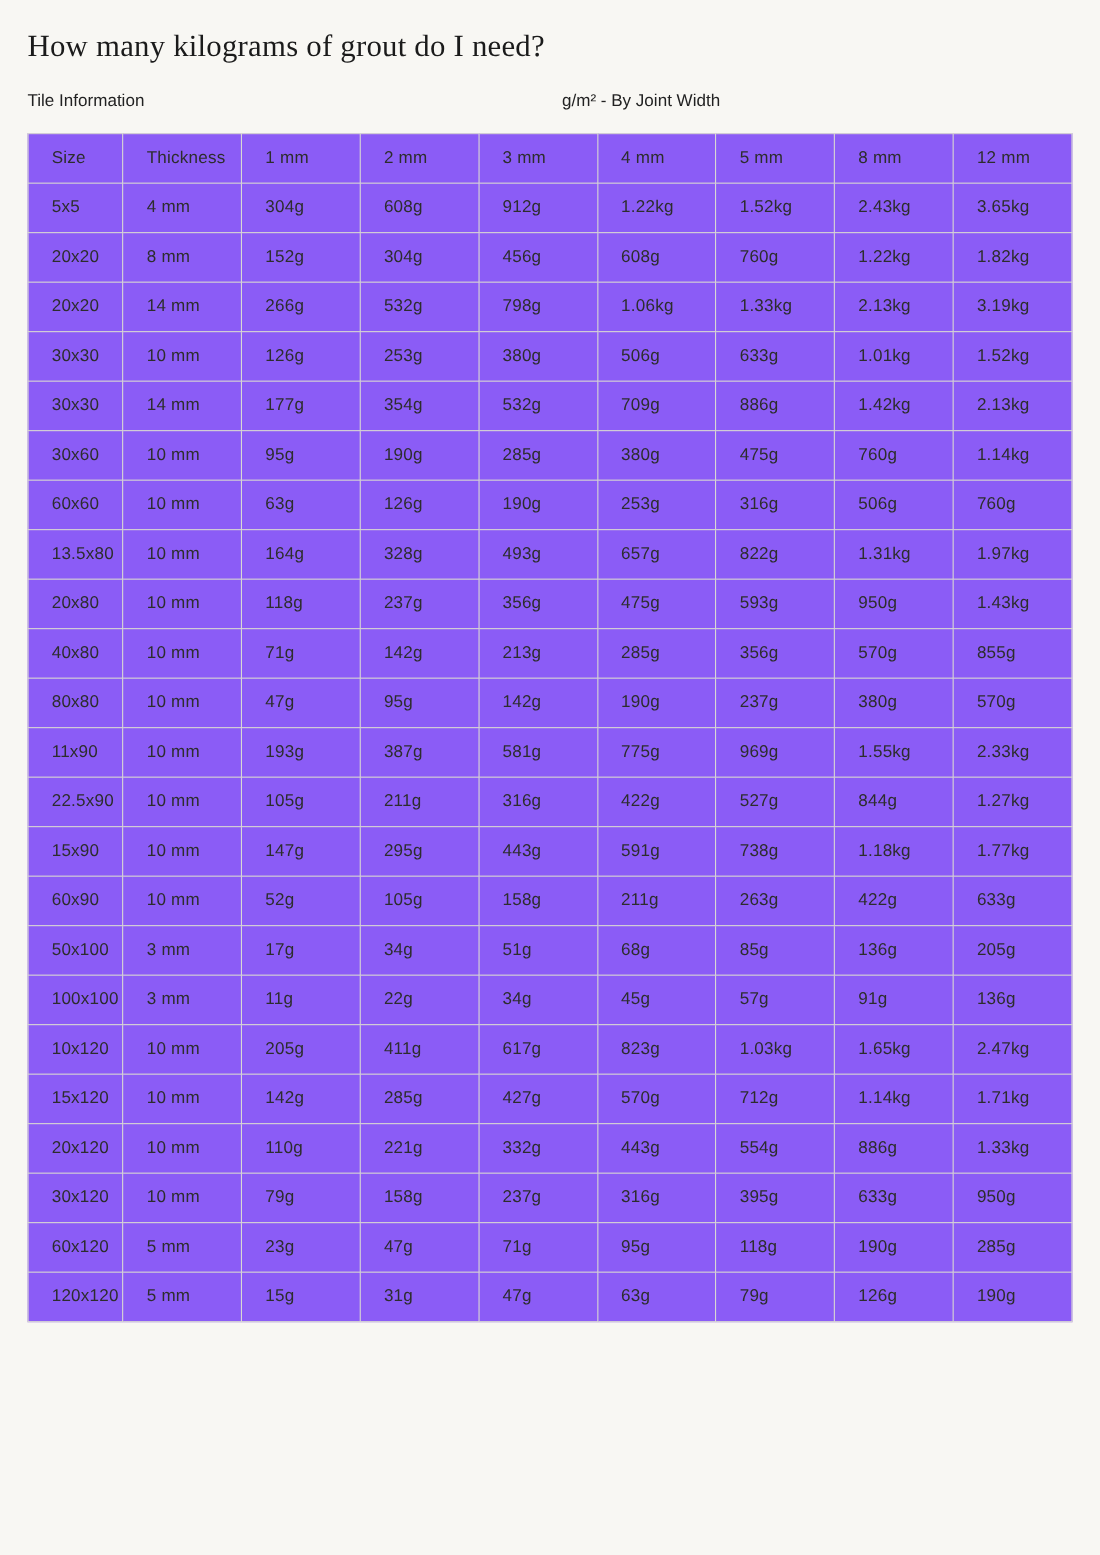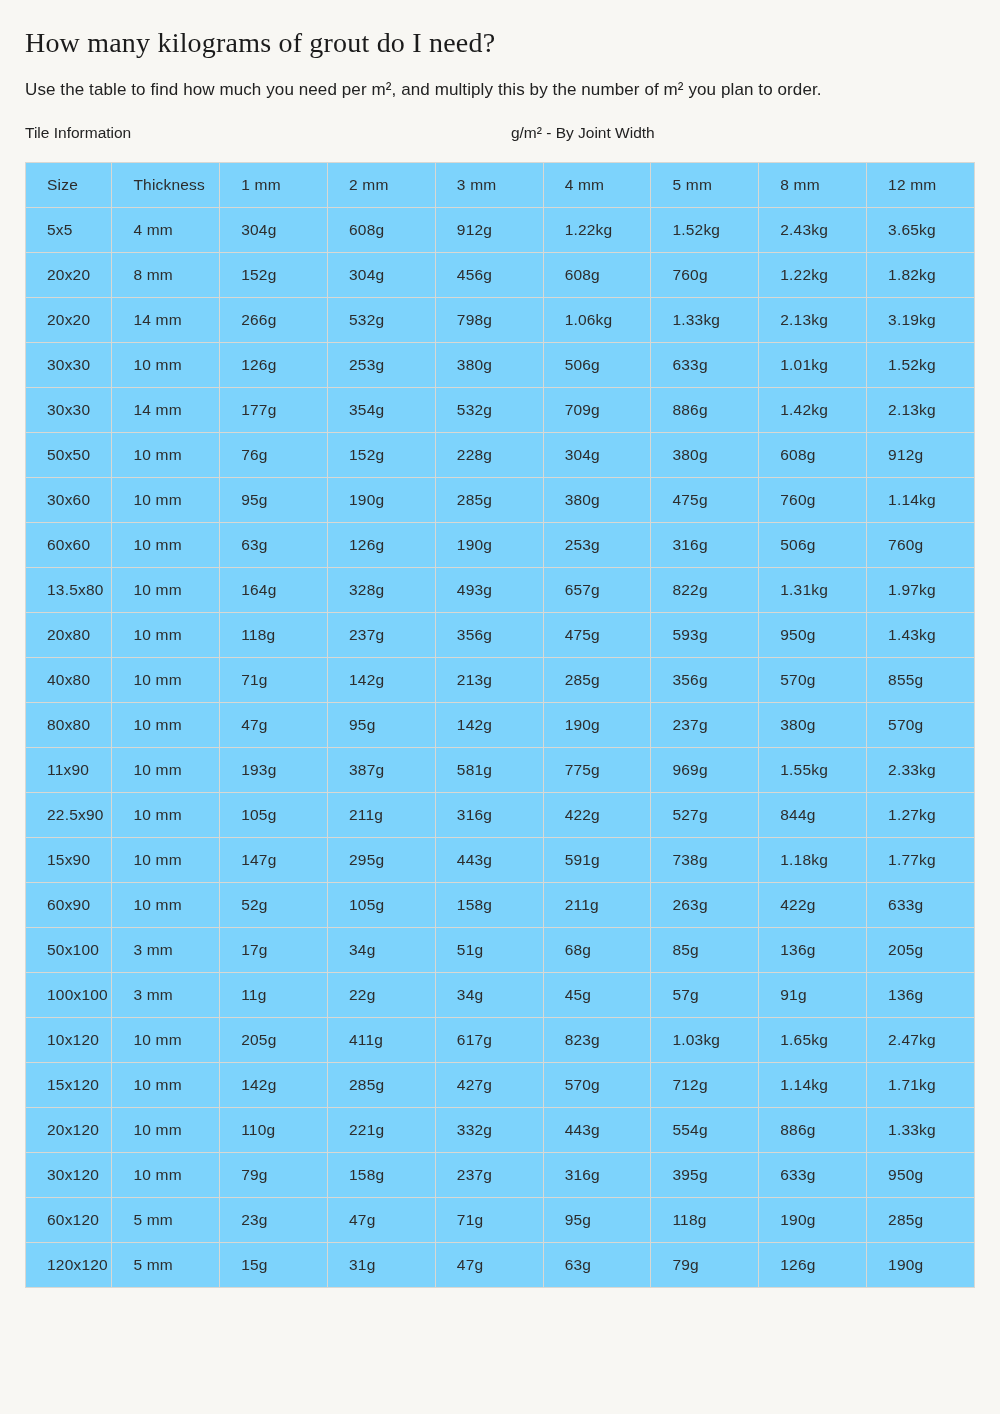--- a/index.html
+++ b/index.html
@@ -36,21 +36,21 @@
     font-size: 15.5px;
     color: #222222;
   }
   .label-left { position: absolute; left: 0; top: 0; }
   .label-right { position: absolute; left: 51.8%; top: 0; }
   table.grout-table {
     margin-top: 19px;
     width: 950px;
     border-collapse: collapse;
     table-layout: fixed;
-    background: #7dd3fc;
+    background: #8b5cf6;
   }
   table.grout-table th,
   table.grout-table td {
     border: 1px solid #d9d8d3;
     text-align: left;
     vertical-align: middle;
     font-weight: 400;
     font-size: 15.5px;
     color: #2d2d2d;
     padding: 12px 8px 12px 21px;
@@ -61,21 +61,20 @@
   }
   table.grout-table col.col-size  { width: 9.1%; }
   table.grout-table col.col-rest  { width: 11.3571%; }
 </style>
 </head>
 <body>
 
 <div class="page">
   <h1 class="page-title">How many kilograms of grout do I need?</h1>
 
-  <p class="page-subtitle">Use the table to find how much you need per m², and multiply this by the number of m² you plan to order.</p>
 
   <div class="labels-row">
     <span class="label-left">Tile Information</span>
     <span class="label-right">g/m² - By Joint Width</span>
   </div>
 
   <table class="grout-table">
     <colgroup>
       <col class="col-size">
       <col class="col-rest">
@@ -150,31 +149,20 @@
           <td>14 mm</td>
           <td>177g</td>
           <td>354g</td>
           <td>532g</td>
           <td>709g</td>
           <td>886g</td>
           <td>1.42kg</td>
           <td>2.13kg</td>
         </tr>
         <tr>
-          <td>50x50</td>
-          <td>10 mm</td>
-          <td>76g</td>
-          <td>152g</td>
-          <td>228g</td>
-          <td>304g</td>
-          <td>380g</td>
-          <td>608g</td>
-          <td>912g</td>
-        </tr>
-        <tr>
           <td>30x60</td>
           <td>10 mm</td>
           <td>95g</td>
           <td>190g</td>
           <td>285g</td>
           <td>380g</td>
           <td>475g</td>
           <td>760g</td>
           <td>1.14kg</td>
         </tr>

